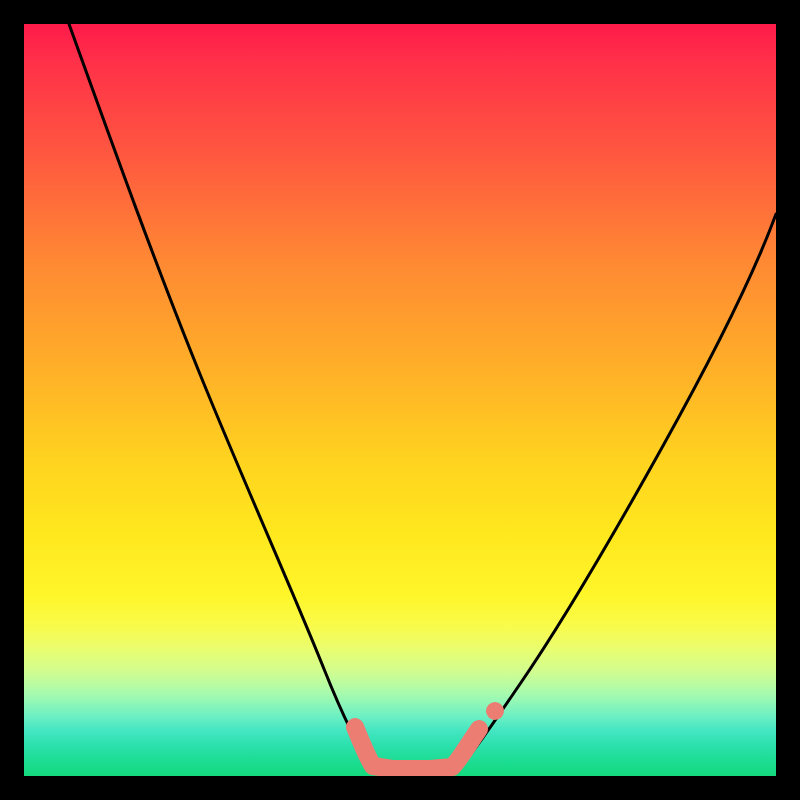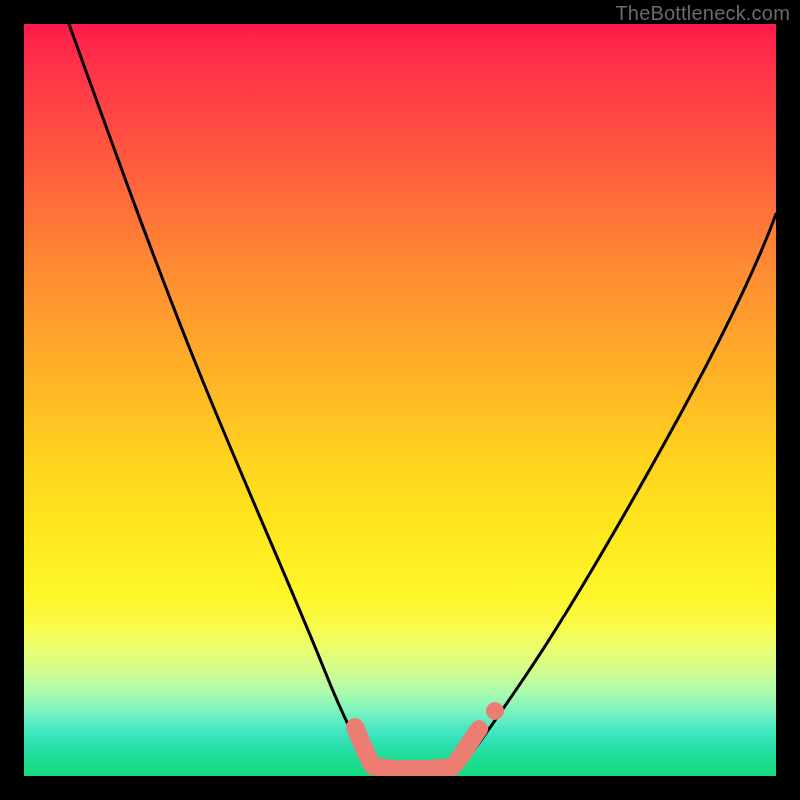--- a/index.html
+++ b/index.html
@@ -81,14 +81,13 @@
     <path d="M 331,703
              C 340,725 346,738 349,742
              L 368,745
              L 406,745
              L 428,743
              C 434,738 442,724 455,705" fill="none" stroke="#ec7d72" stroke-width="18" stroke-linecap="round" stroke-linejoin="round"></path>
 
     <circle cx="471" cy="687" r="9" fill="#ec7d72"></circle>
   </svg>
 
-  <div class="watermark">TheBottleneck.com</div>
 </div>
 
 </body></html>

